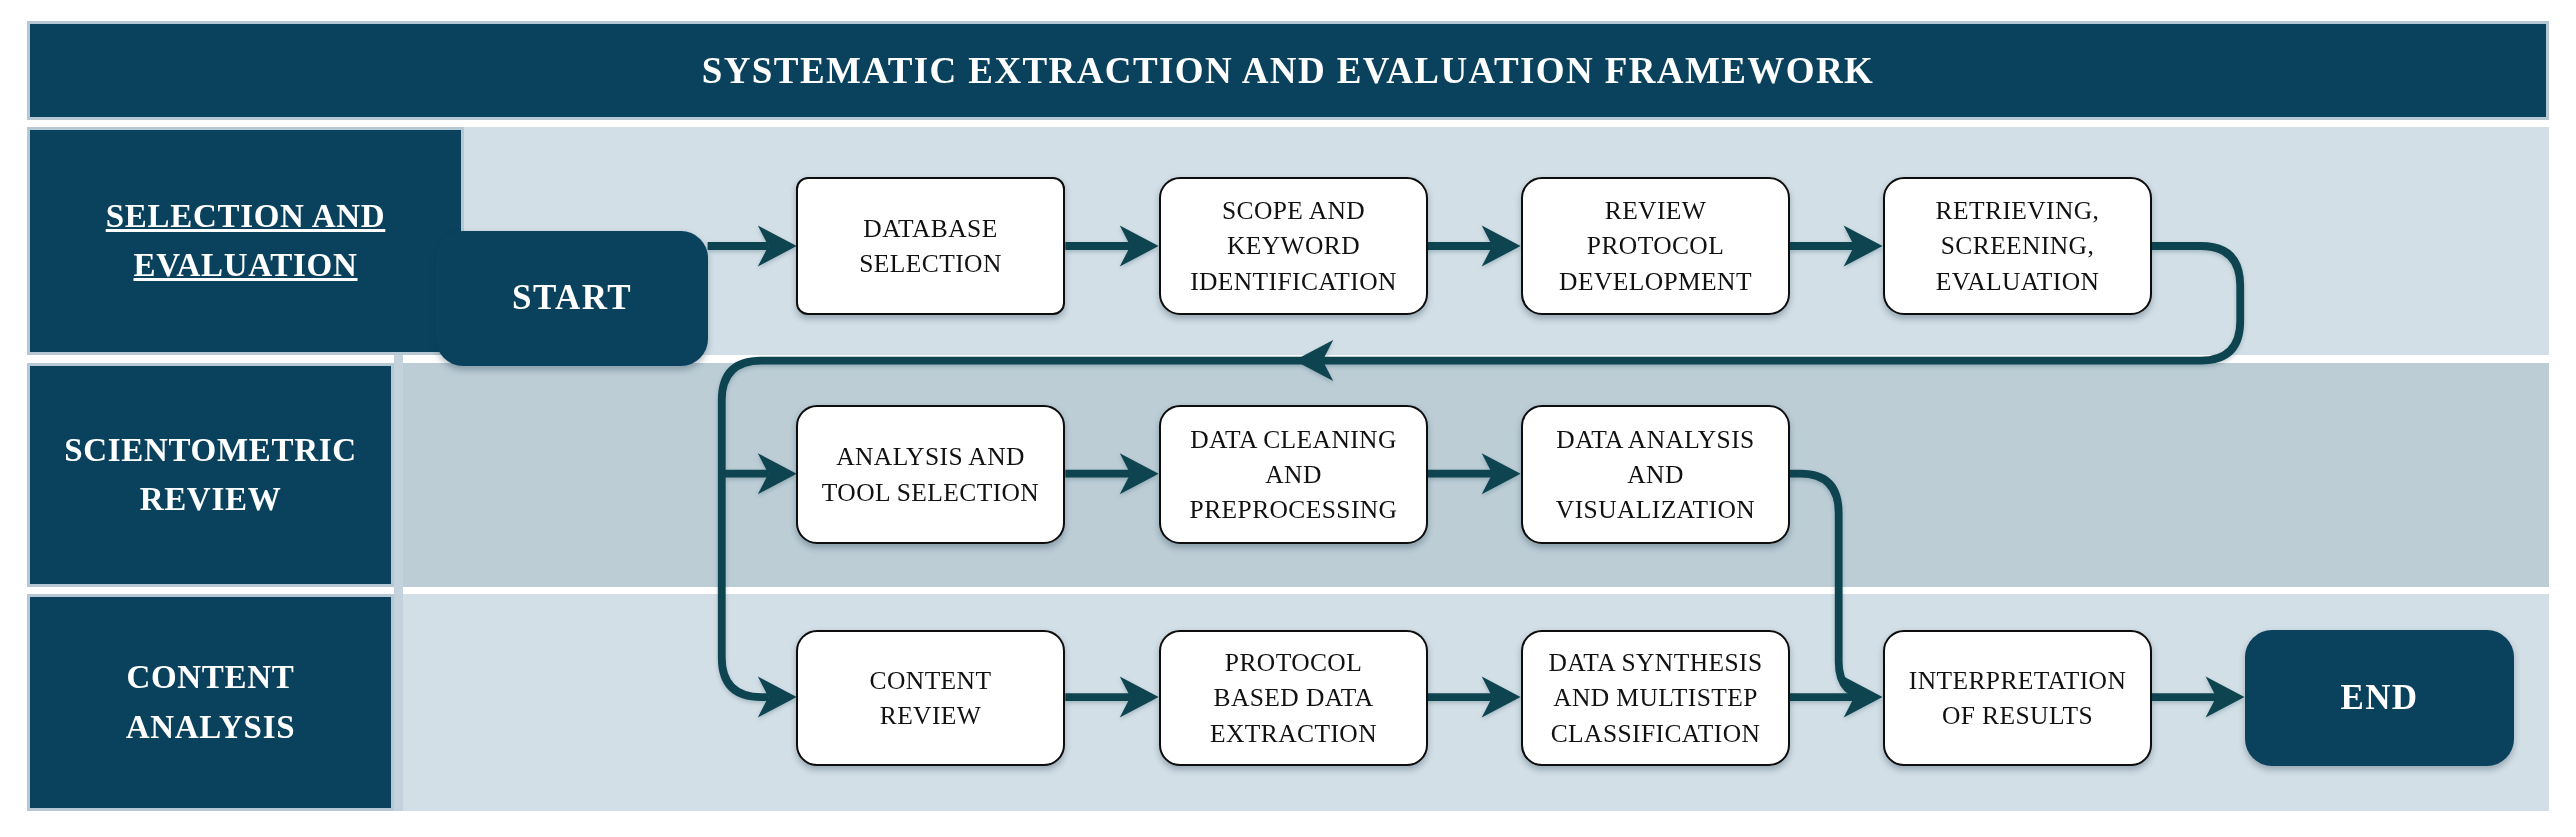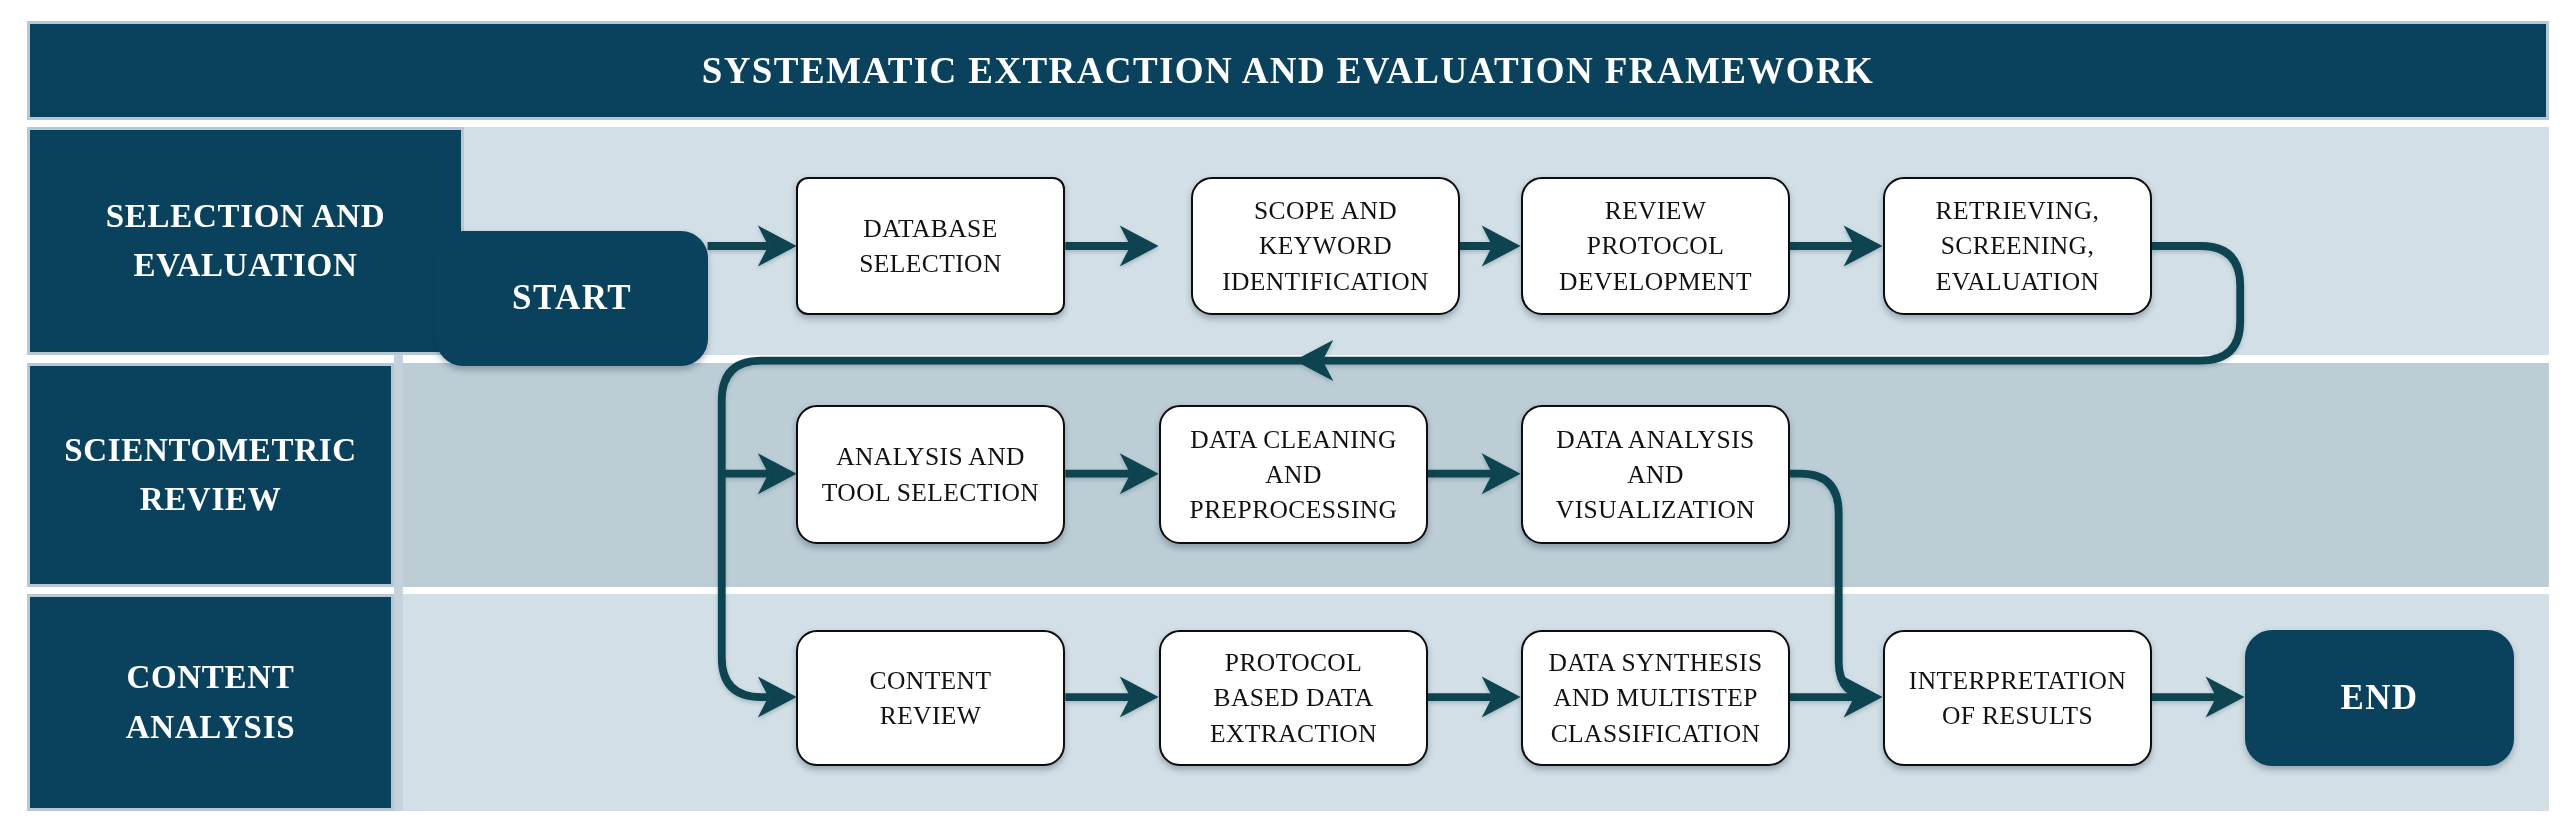--- a/index.html
+++ b/index.html
@@ -64,21 +64,21 @@
 <div class="canvas">
 
   <div class="title-bar" style="left:27px;top:21px;width:2522px;height:99px;">SYSTEMATIC EXTRACTION AND EVALUATION FRAMEWORK</div>
 
   <div class="row-bg row-light" style="left:402px;top:127px;width:2147px;height:228px;"></div>
   <div class="row-bg row-mid" style="left:402px;top:363px;width:2147px;height:224px;"></div>
   <div class="row-bg row-light" style="left:402px;top:594px;width:2147px;height:217px;"></div>
 
   <div class="col-sep" style="left:394px;top:127px;width:8.5px;height:684px;"></div>
 
-  <div class="lane-block" style="left:27px;top:127px;width:437px;height:228px;">SELECTION AND
+  <div class="lane-block" style="left:27px;top:127px;width:437px;height:228px;text-decoration:underline;">SELECTION AND
 EVALUATION</div>
   <div class="lane-block" style="left:27px;top:363px;width:367px;height:224px;">SCIENTOMETRIC
 REVIEW</div>
   <div class="lane-block" style="left:27px;top:594px;width:367px;height:217px;">CONTENT
 ANALYSIS</div>
 
   <svg class="connectors" width="2576" height="837" viewBox="0 0 3642 1184">
 
     <path d="M1000 348 H1086"></path>
     <polygon points="1126,348 1071,319 1086,348 1071,377"></polygon>
@@ -109,21 +109,21 @@
     <polygon points="2150,986 2095,957 2110,986 2095,1015"></polygon>
     <path d="M2530 986 H2622"></path>
     <polygon points="2662,986 2607,957 2622,986 2607,1015"></polygon>
     <path d="M3042 986 H3134"></path>
     <polygon points="3174,986 3119,957 3134,986 3119,1015"></polygon>
   </svg>
 
   <div class="node dark" style="left:436px;top:190px;width:272px;height:135px;margin-top:41px;">START</div>
   <div class="node" style="left:796px;top:177px;width:269px;height:138px;border-radius:12px;">DATABASE
 SELECTION</div>
-  <div class="node" style="left:1159px;top:177px;width:269px;height:138px;margin-left:32px;">SCOPE AND
+  <div class="node" style="left:1159px;top:177px;width:269px;height:138px;">SCOPE AND
 KEYWORD
 IDENTIFICATION</div>
   <div class="node" style="left:1521px;top:177px;width:269px;height:138px;">REVIEW
 PROTOCOL
 DEVELOPMENT</div>
   <div class="node" style="left:1883px;top:177px;width:269px;height:138px;">RETRIEVING,
 SCREENING,
 EVALUATION</div>
 
   <div class="node" style="left:796px;top:405px;width:269px;height:139px;">ANALYSIS AND

